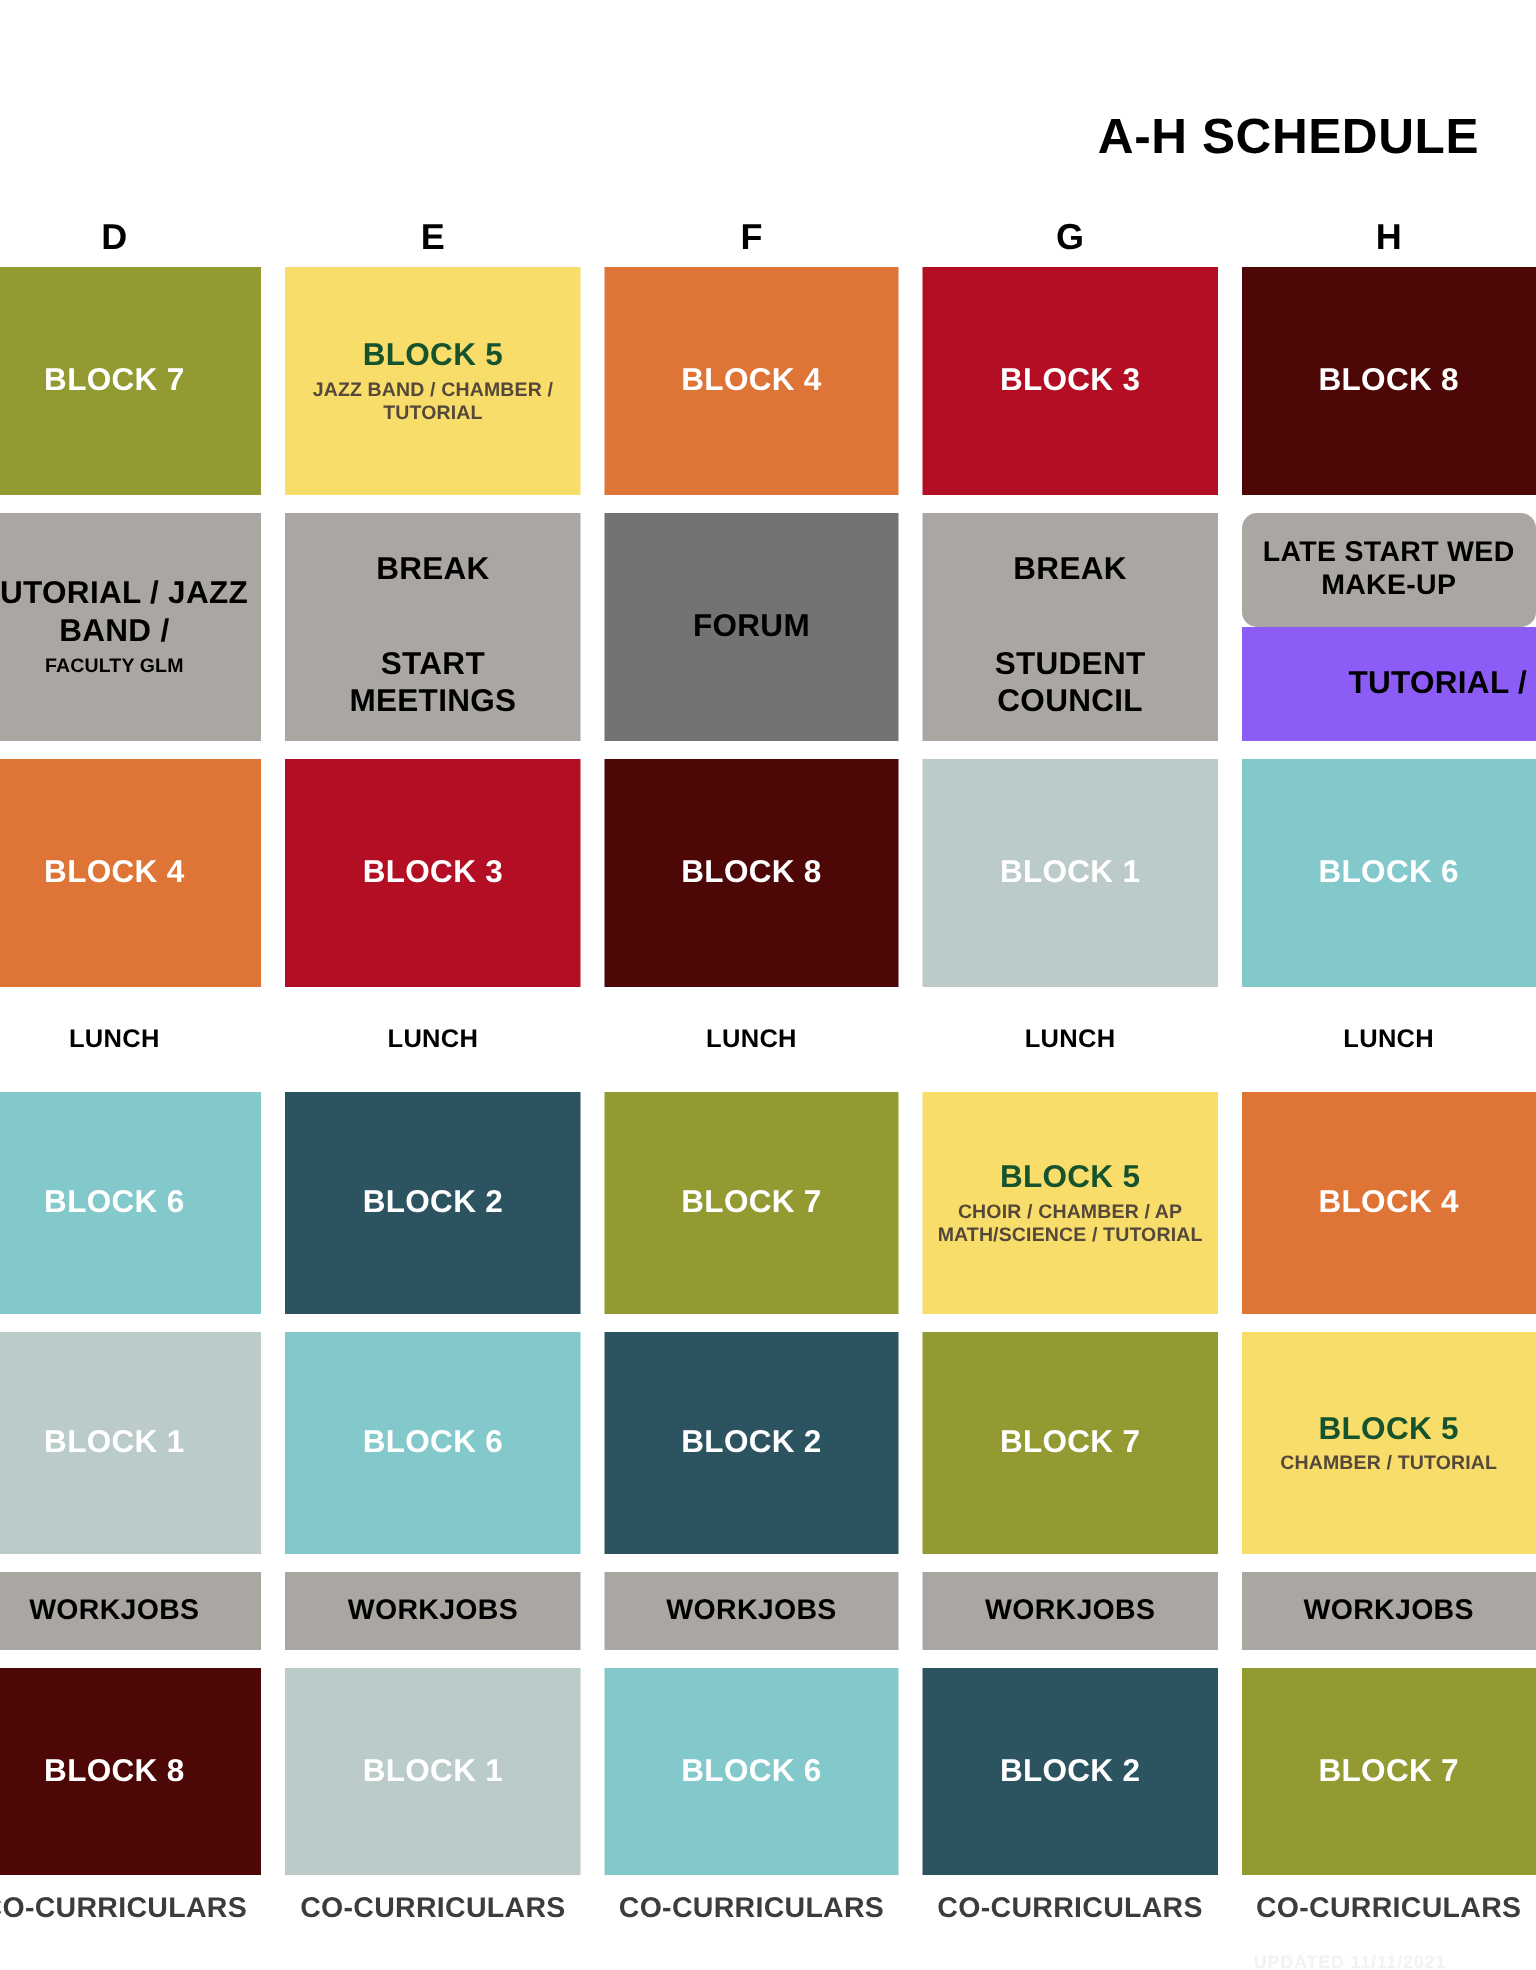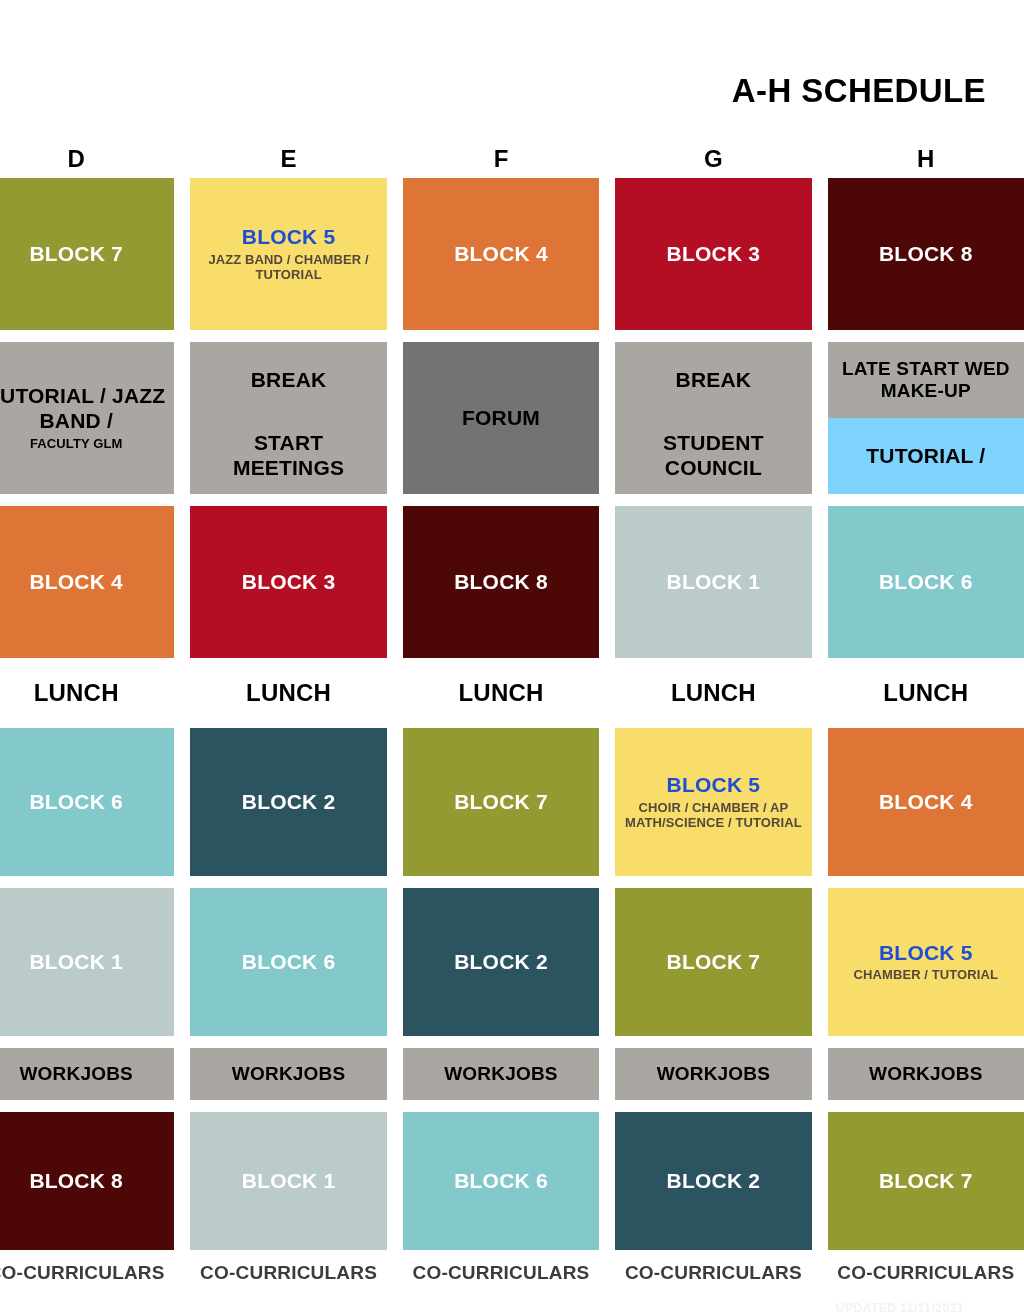--- a/index.html
+++ b/index.html
@@ -82,21 +82,21 @@
     line-height: 1.22;
     margin-top: 2px;
     letter-spacing: 0.1px;
   }
   .cell.small .main { font-size: 19px; }
 
   
   .t-white .main { color: #ffffff; }
   .t-dark  .main { color: #000000; }
   .t-dark  .sub  { color: #000000; }
-  .t-yellow .main { color: #1d4ed8; }
+  .t-yellow .main { color: #14532d; }
   .t-yellow .sub  { color: #54483a; }
 
   
   .r-block1  { height: 152px; margin-bottom: 12px; }
   .r-mid     { height: 152px; margin-bottom: 12px; }
   .r-block2  { height: 152px; margin-bottom: 0px; }
   .r-lunch   { height: 70px; }
   .r-block3  { height: 148px; margin-bottom: 12px; }
   .r-block4  { height: 148px; margin-bottom: 12px; }
   .r-work    { height: 52px; margin-bottom: 12px; }
@@ -112,21 +112,21 @@
   }
   .split > .cell { flex: 1; }
 
   
   .plain {
     background: transparent !important;
     display: flex;
     align-items: center;
     justify-content: center;
   }
-  .plain .main { font-size: 24px; font-weight: bold; color: #000000; }
+  .plain .main { font-size: 17px; font-weight: bold; color: #000000; }
   .co .main { font-size: 19px; font-weight: bold; color: #3c3c3c; }
 
   .footnote {
     position: absolute;
     bottom: -2px;
     right: 60px;
     font-size: 12px;
     font-weight: bold;
     color: #f2f2f2;
     letter-spacing: 0.5px;
@@ -275,24 +275,24 @@
         <div class="cell r-co plain co">
           <div class="main">CO-CURRICULARS</div>
         </div>
       </div>
       <div class="col">
         <div class="col-header">H</div>
         <div class="cell r-block1 t-white" style="background: rgb(77, 7, 6);">
           <div class="main">BLOCK 8</div>
         </div>
         <div class="split">
-          <div class="cell t-dark small" style="background: rgb(170, 167, 163);">
+          <div class="cell t-dark small" style="background: rgb(170, 167, 163); border-radius: 10px;">
             <div class="main">LATE START WED MAKE-UP</div>
           </div>
-          <div class="cell t-dark" style="background: #7dd3fc;">
+          <div class="cell t-dark" style="background: #8b5cf6; align-items: flex-end;">
             <div class="main">TUTORIAL /</div>
           </div>
         </div>
         <div class="cell r-block2 t-white" style="background: rgb(131, 201, 203);">
           <div class="main">BLOCK 6</div>
         </div>
         <div class="cell r-lunch plain">
           <div class="main">LUNCH</div>
         </div>
         <div class="cell r-block3 t-white" style="background: rgb(222, 116, 54);">

